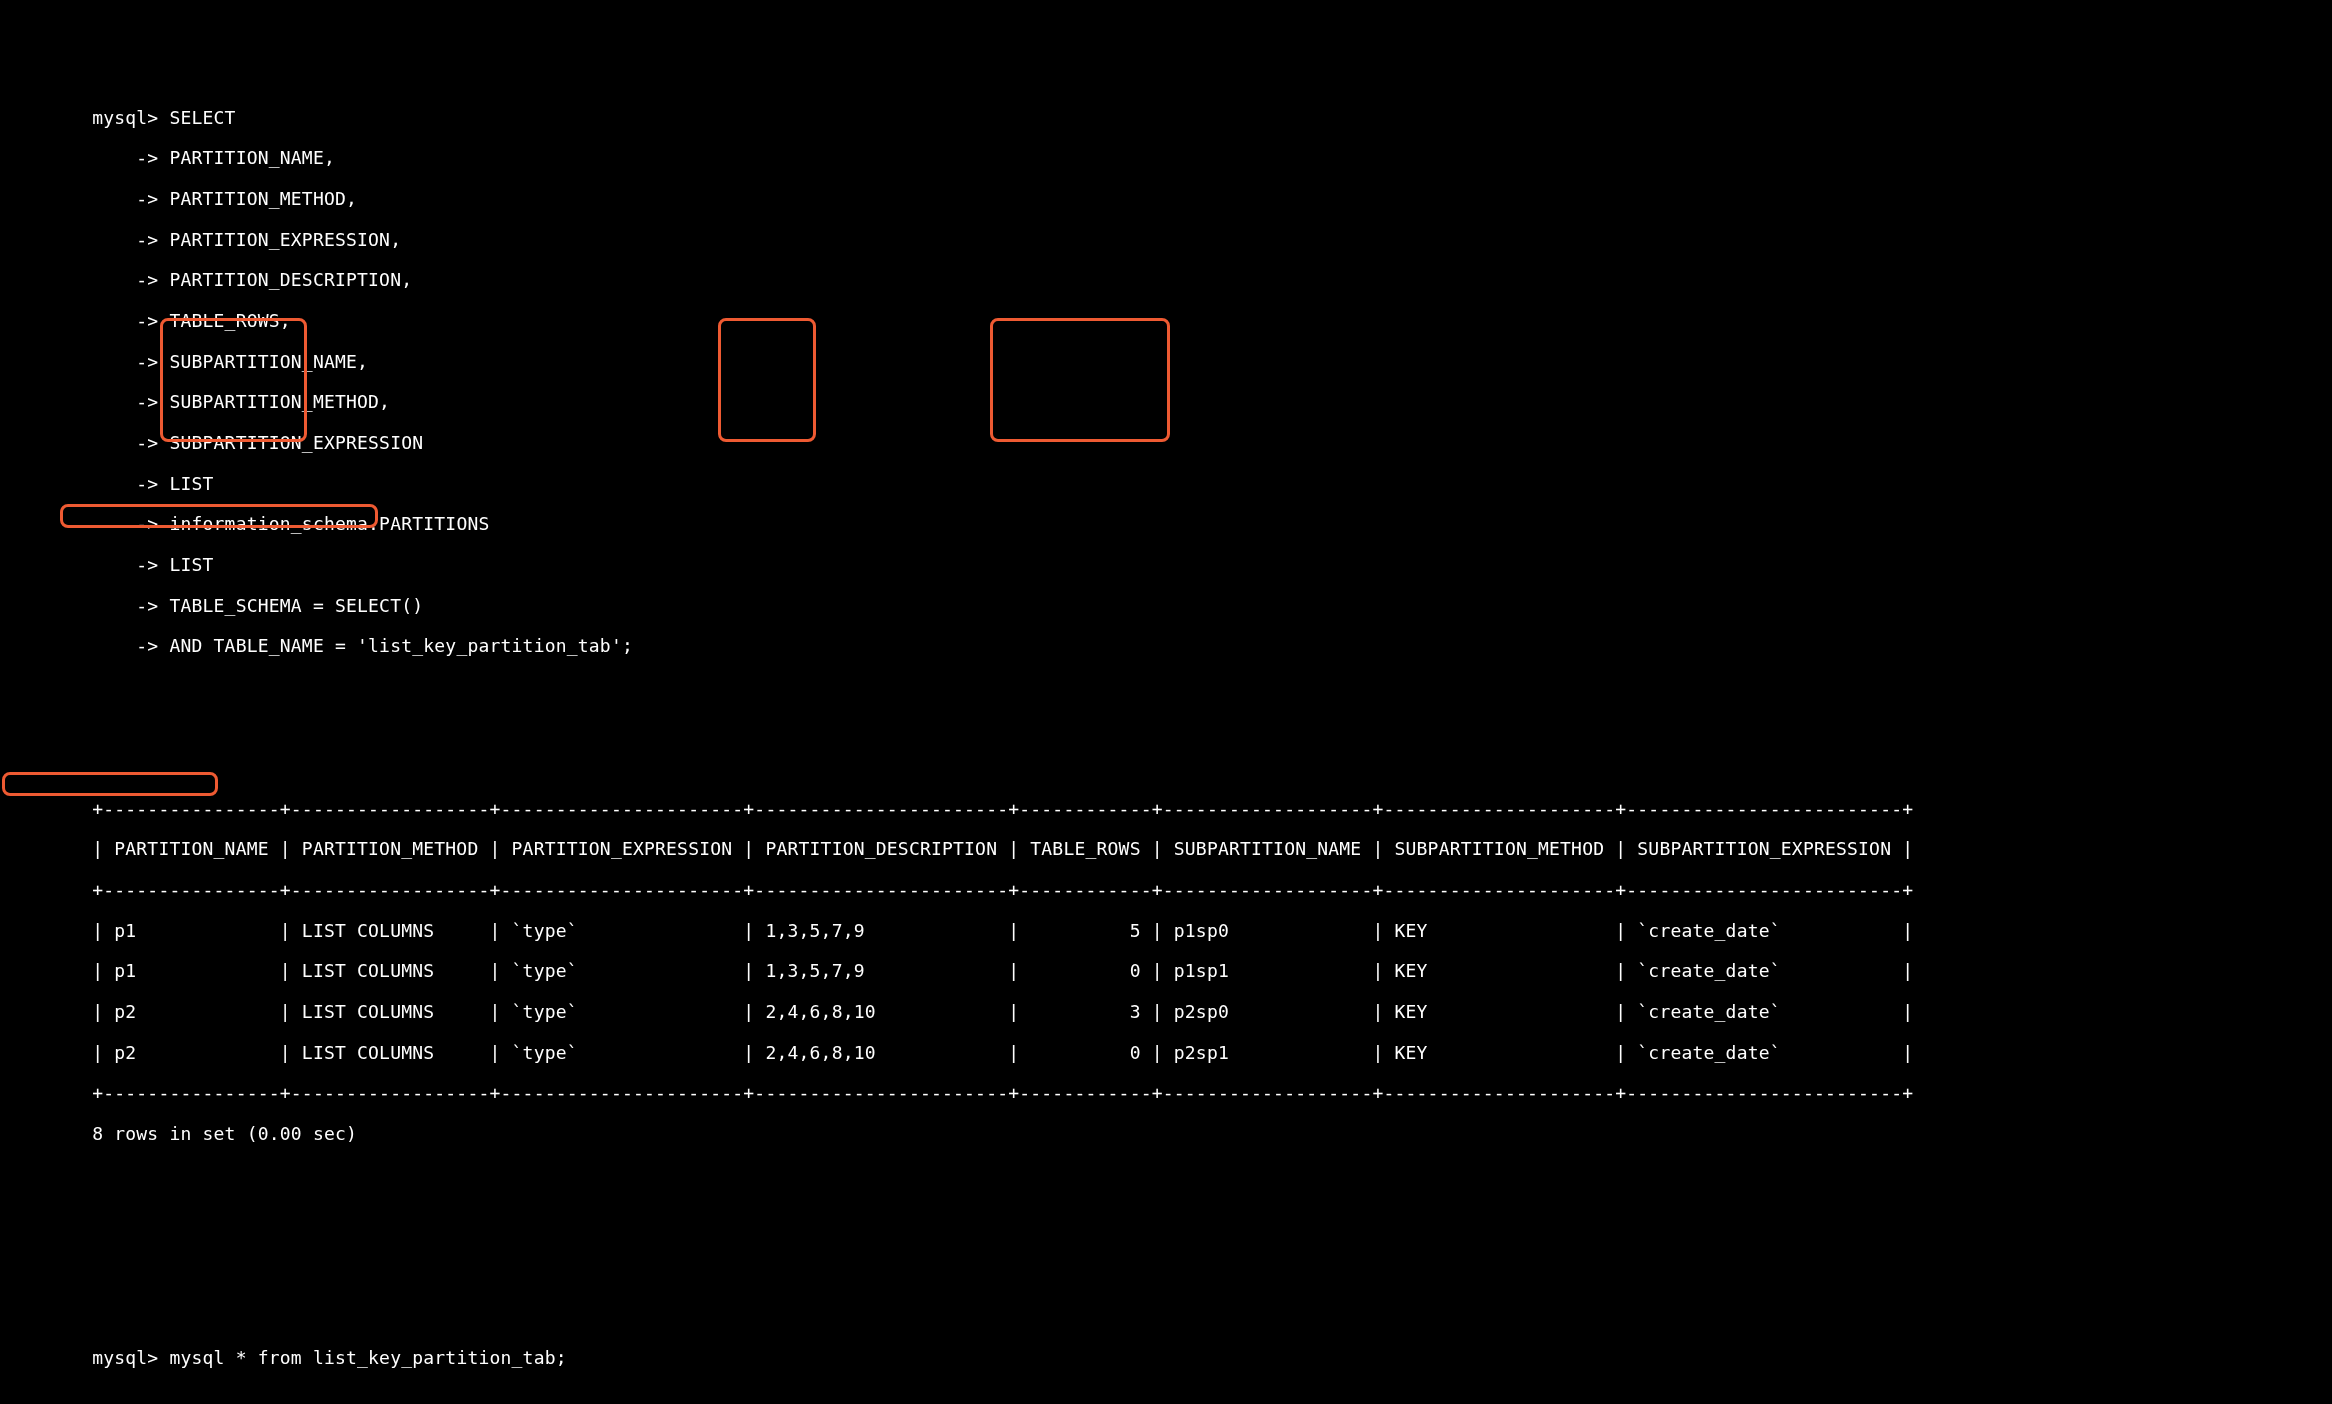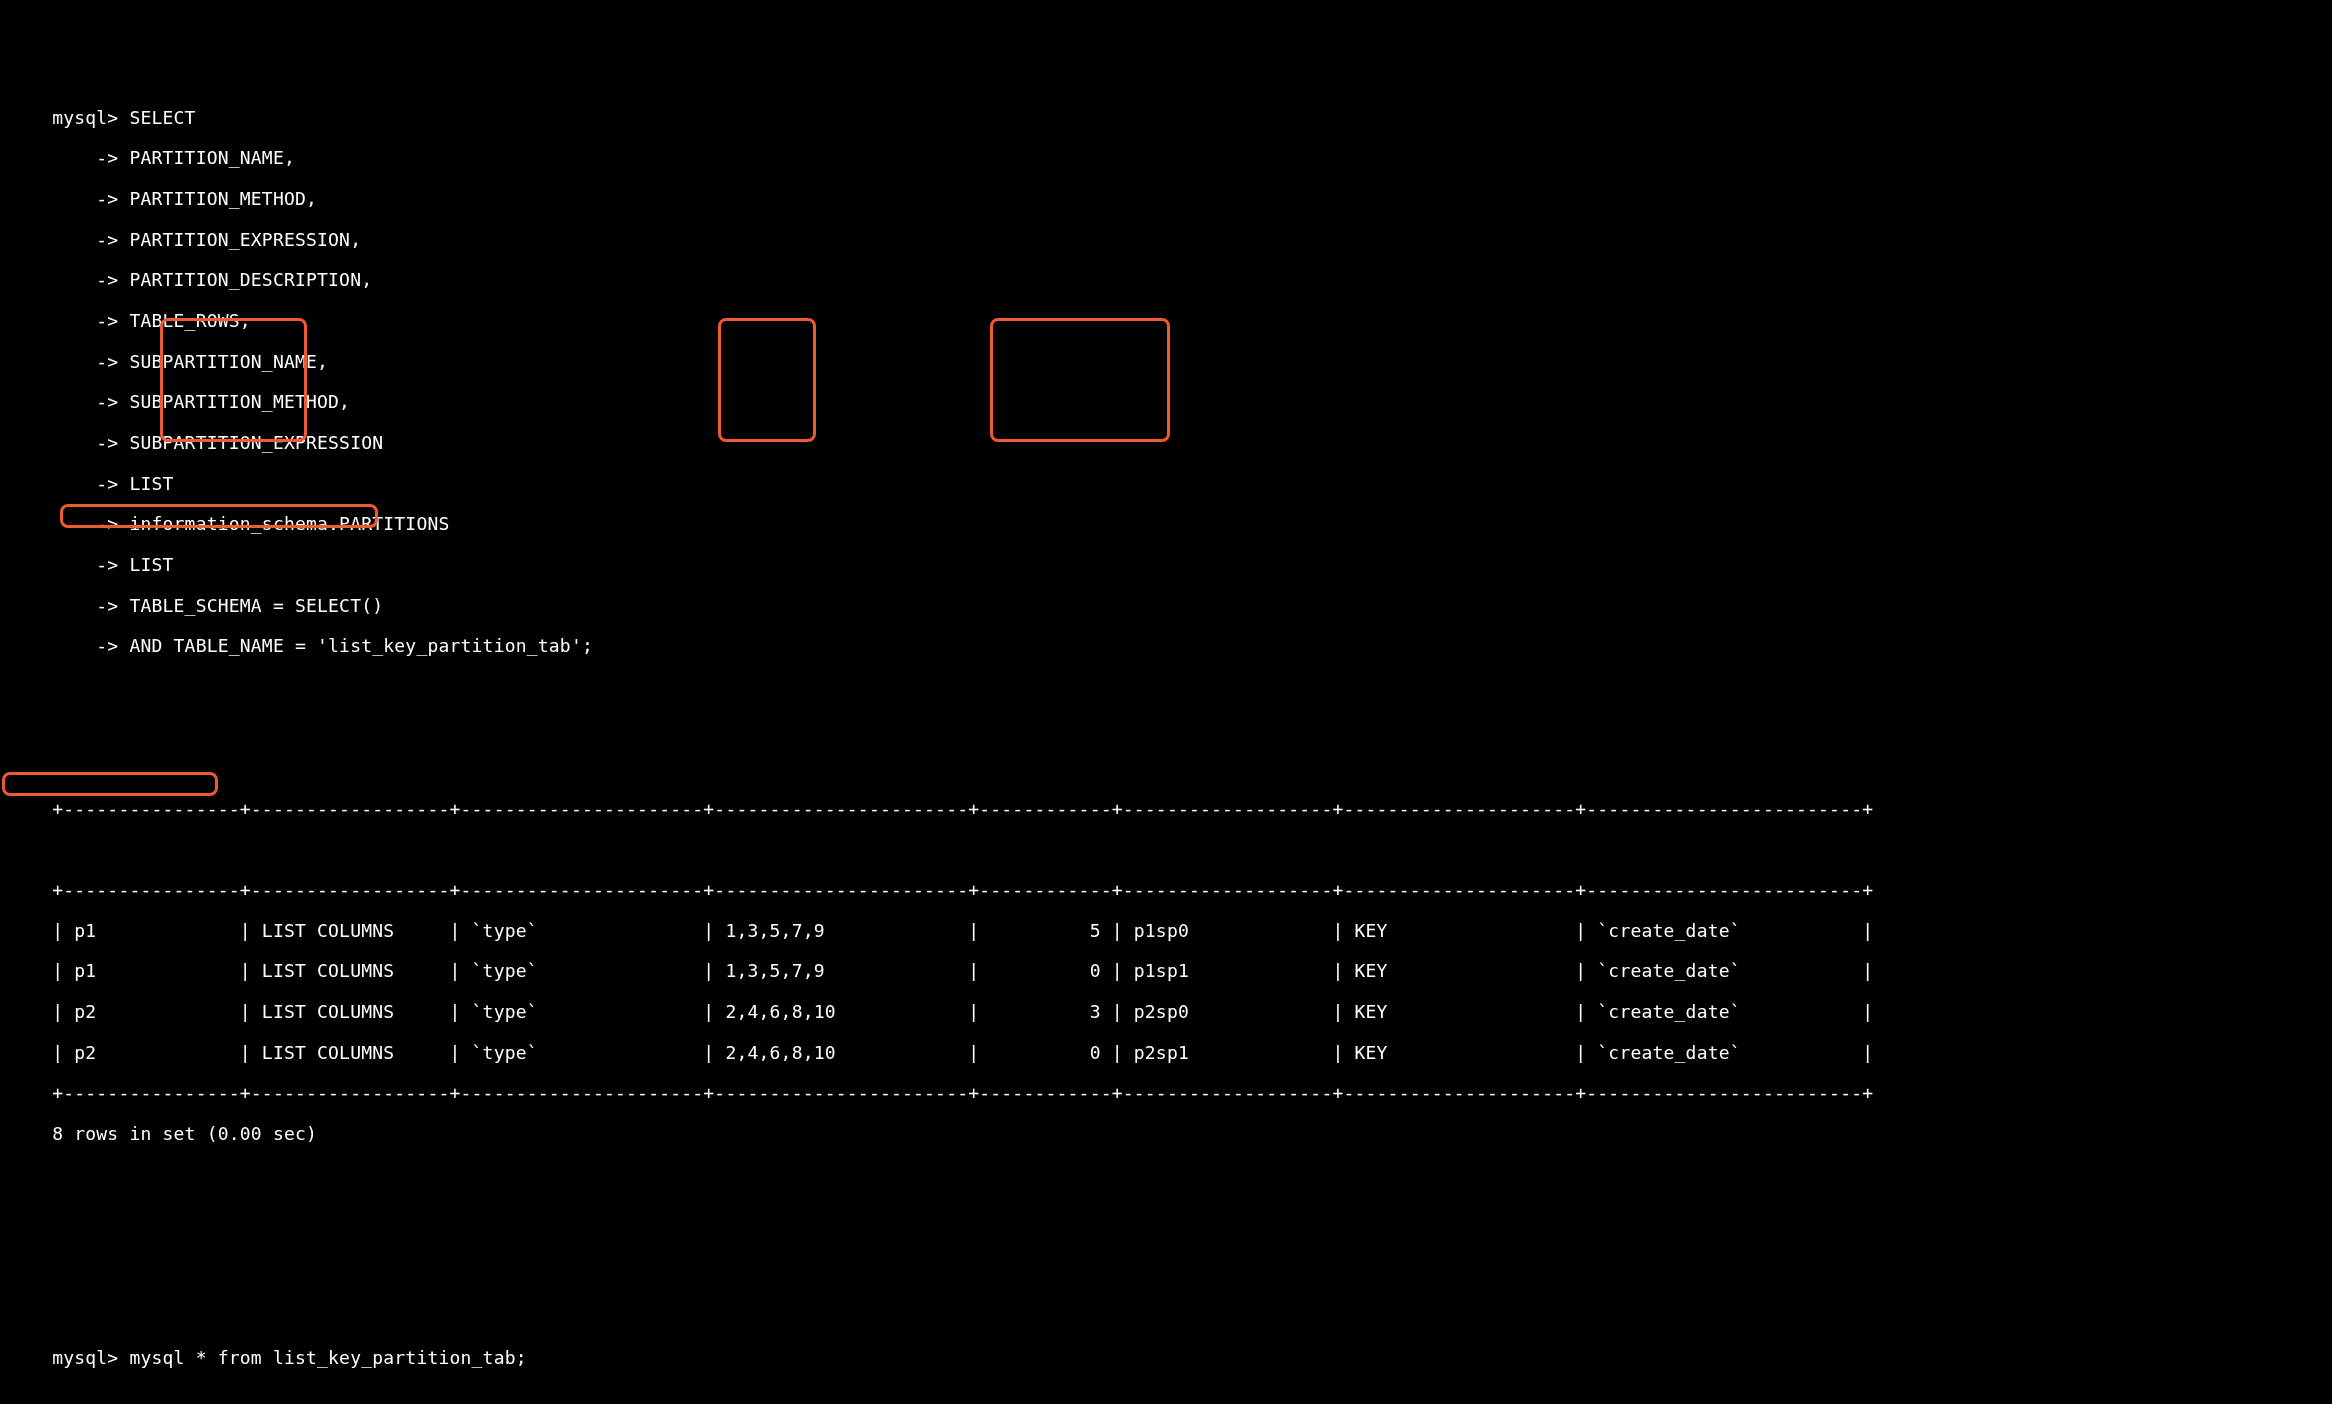--- a/index.html
+++ b/index.html
@@ -12,21 +12,21 @@
     line-height: 1.13;
     letter-spacing: 0.2px;
   }
   .term {
     padding: 6px 8px 8px 8px;
     white-space: pre;
     position: relative;
     min-width: 1390px;
     min-height: 840px;
   }
-  .line { white-space: pre; }
+  .line { white-space: pre; margin-left: 40px; }
   .hl-box {
     position: absolute;
     border: 3px solid #ee5a32;
     border-radius: 8px;
     pointer-events: none;
     box-sizing: border-box;
   }
 </style>
 </head>
 <body>
@@ -47,21 +47,21 @@
     <span class="line"><span>    -&gt; </span><span>LIST</span></span><br>
     <span class="line"><span>    -&gt; </span><span>information_schema.PARTITIONS</span></span><br>
     <span class="line"><span>    -&gt; </span><span>LIST</span></span><br>
     <span class="line"><span>    -&gt; </span><span>TABLE_SCHEMA = SELECT()</span></span><br>
     <span class="line"><span>    -&gt; </span><span>AND TABLE_NAME = 'list_key_partition_tab';</span></span><br>
   </div>
 
   
   <div>
     <span class="line">+----------------+------------------+----------------------+-----------------------+------------+-------------------+---------------------+-------------------------+</span><br>
-    <br>
+    <span class="line">| PARTITION_NAME | PARTITION_METHOD | PARTITION_EXPRESSION | PARTITION_DESCRIPTION | TABLE_ROWS | SUBPARTITION_NAME | SUBPARTITION_METHOD | SUBPARTITION_EXPRESSION |</span><br>
     <span class="line">+----------------+------------------+----------------------+-----------------------+------------+-------------------+---------------------+-------------------------+</span><br>
     <span class="line">| p1             | LIST COLUMNS     | `type`               | 1,3,5,7,9             |          5 | p1sp0             | KEY                 | `create_date`           |</span><br>
     <span class="line">| p1             | LIST COLUMNS     | `type`               | 1,3,5,7,9             |          0 | p1sp1             | KEY                 | `create_date`           |</span><br>
     <span class="line">| p2             | LIST COLUMNS     | `type`               | 2,4,6,8,10            |          3 | p2sp0             | KEY                 | `create_date`           |</span><br>
     <span class="line">| p2             | LIST COLUMNS     | `type`               | 2,4,6,8,10            |          0 | p2sp1             | KEY                 | `create_date`           |</span><br>
     <span class="line">+----------------+------------------+----------------------+-----------------------+------------+-------------------+---------------------+-------------------------+</span><br>
     <span class="line">8 rows in set (0.00 sec)</span><br>
   </div>
 
   <br>

